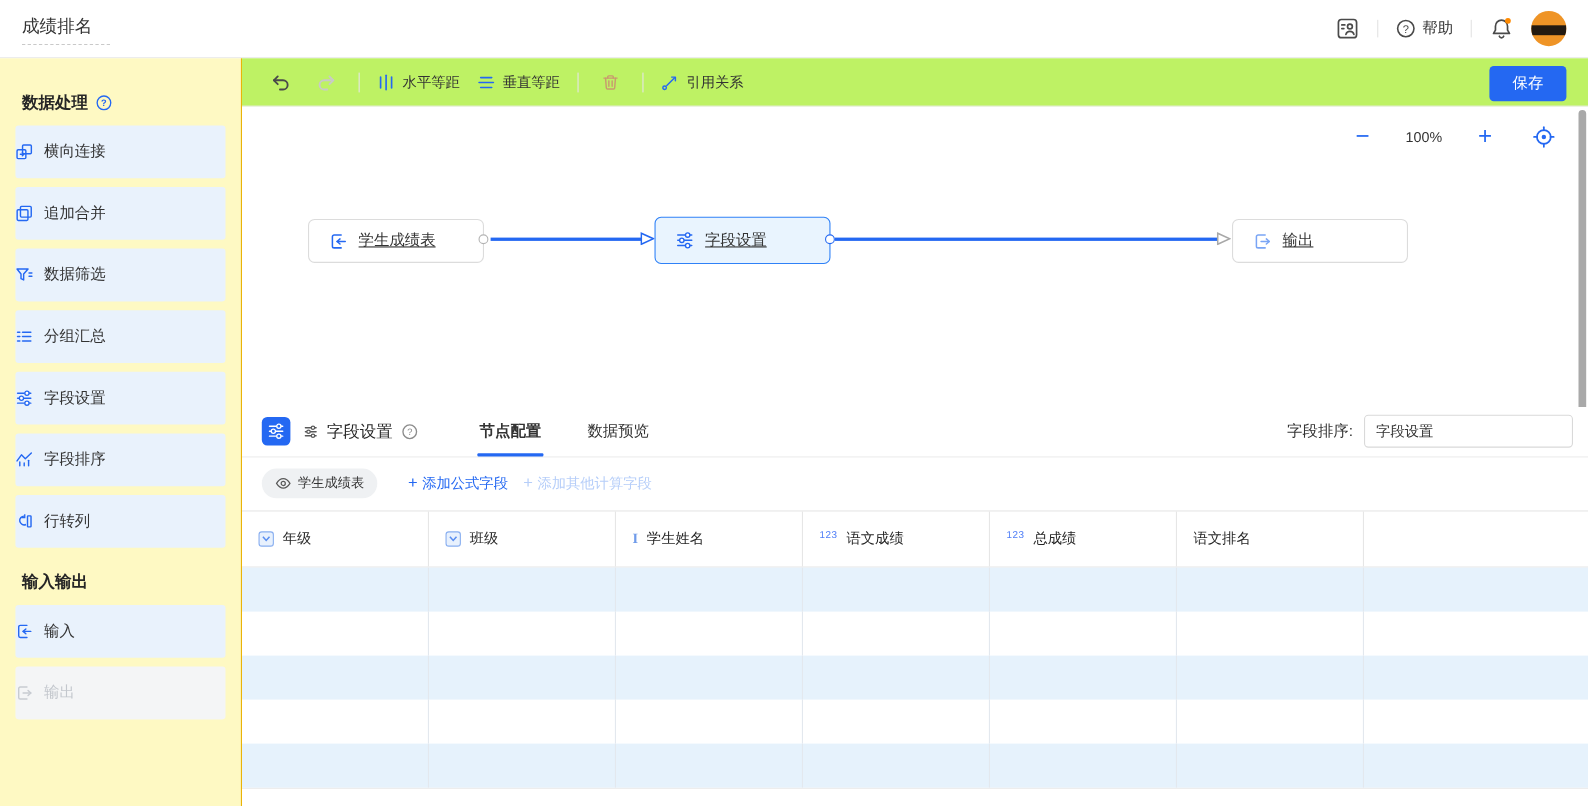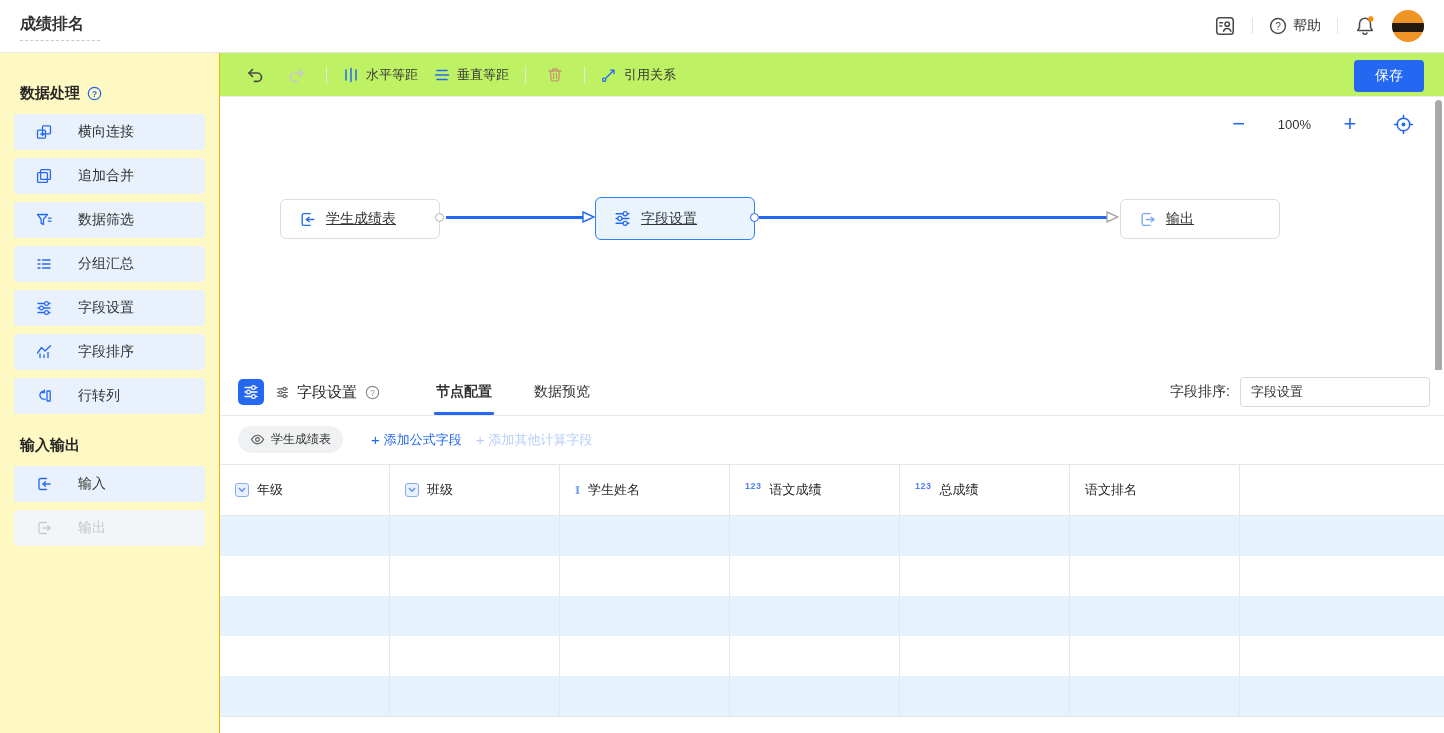--- a/index.html
+++ b/index.html
@@ -2,43 +2,43 @@
 <html><head>
 <meta charset="utf-8">
 <style>
   * { box-sizing: border-box; margin: 0; padding: 0; }
   html,body { width:1444px; height:733px; overflow:hidden; background:#fff;
     font-family:"Liberation Sans","DejaVu Sans",sans-serif; color:#262626; }
 
   
   .topbar { height:53px; background:#fff; border-bottom:1px solid #e8e8e8;
     display:flex; align-items:center; justify-content:space-between; padding:0 20px; }
-  .doc-title { font-size:16px; font-weight:700; color:#333;
+  .doc-title { font-size:16px; font-weight:400; color:#333;
     border-bottom:1px dashed #c9c9c9; padding:2px 16px 5px 0; cursor:text; }
   .topbar-right { display:flex; align-items:center; gap:16px; }
   .tb-ico { width:22px; height:22px; display:flex; align-items:center; color:#4a4a4a; cursor:pointer; }
   .tb-ico svg { width:22px; height:22px; }
   .help-group { display:flex; align-items:center; gap:6px; font-size:14px; color:#333; cursor:pointer; }
   .help-group svg { width:18px; height:18px; color:#4a4a4a; }
   .vbar { width:1px; height:16px; background:#e3e3e3; }
   .avatar { width:32px; height:32px; border-radius:50%; background:#ef9426;
     position:relative; overflow:hidden; cursor:pointer; }
   .avatar-band { position:absolute; left:0; right:0; top:13px; height:9px; background:#241a10; }
 
   
   .shell { display:flex; height:680px; }
   .sidebar { width:220px; border-right:1px solid #eab308; padding:31px 14px 0 14px; background:#fef9c3; flex:none; }
   .main { flex:1; display:flex; flex-direction:column; min-width:0; }
 
   
   .side-heading { display:flex; align-items:center; gap:7px; font-size:15px;
     font-weight:600; color:#262626; margin:0 0 11px 6px; }
   .side-heading svg { width:15px; height:15px; color:#2468f2; cursor:pointer; }
-  .side-item { height:36px; margin-bottom:8px; background:#e9f2fc; border-radius:3px;
-    display:flex; align-items:center; gap:26px; padding-left:22px; cursor:pointer;
+  .side-item { height:48px; margin-bottom:8px; background:#e9f2fc; border-radius:3px;
+    display:flex; align-items:center; gap:10px; cursor:pointer;
     font-size:14px; color:#333; }
   .side-item svg { width:16px; height:16px; color:#2468f2; flex:none; }
   .side-item.disabled { background:#f4f5f6; color:#c3c7cd; cursor:default; }
   .side-item.disabled svg { color:#c7cbd1; }
   .side-heading.second { margin-top:22px; }
 
   
   .flow-toolbar { height:46px; border-bottom:1px solid #ececec; position:relative;
     display:flex; align-items:center; padding-left:22px; gap:16px; background:#bef264; }
   .ft-ico { width:26px; height:26px; display:flex; align-items:center; justify-content:center; cursor:pointer; }
@@ -121,21 +121,21 @@
   .td { height:40px; border-right:1px solid #e3e8ee; }
   .td:last-child { border-right:none; }
   .tr.stripe .td { background:#e6f2fc; }
   .filler { height:17px; border-top:1px solid #e6e6e6; background:#fff; }
 
   .dd-ico { width:14px; height:14px; border:1px solid #88aef0; background:#e8f1fd;
     border-radius:3px; display:flex; align-items:center; justify-content:center; flex:none; }
   .dd-ico svg { width:8px; height:6px; }
   .txt-ico { font-family:"Liberation Serif","DejaVu Serif",serif; font-size:13px;
     font-weight:700; color:#6f9bea; flex:none; }
-  .num-ico { font-size:9px; font-weight:700; color:#4f7ef7; transform:translateY(-4px); flex:none; letter-spacing:0.5px; }
+  .num-ico { font-size:9px; font-weight:400; color:#4f7ef7; transform:translateY(-4px); flex:none; letter-spacing:0.5px; }
 </style>
 </head>
 <body>
 
 <div class="topbar">
   <span class="doc-title">成绩排名</span>
   <div class="topbar-right">
     <span class="tb-ico">
       <svg viewBox="0 0 20 20">
           <g fill="none" stroke="#4a4a4a" stroke-width="1.4" stroke-linecap="round">

